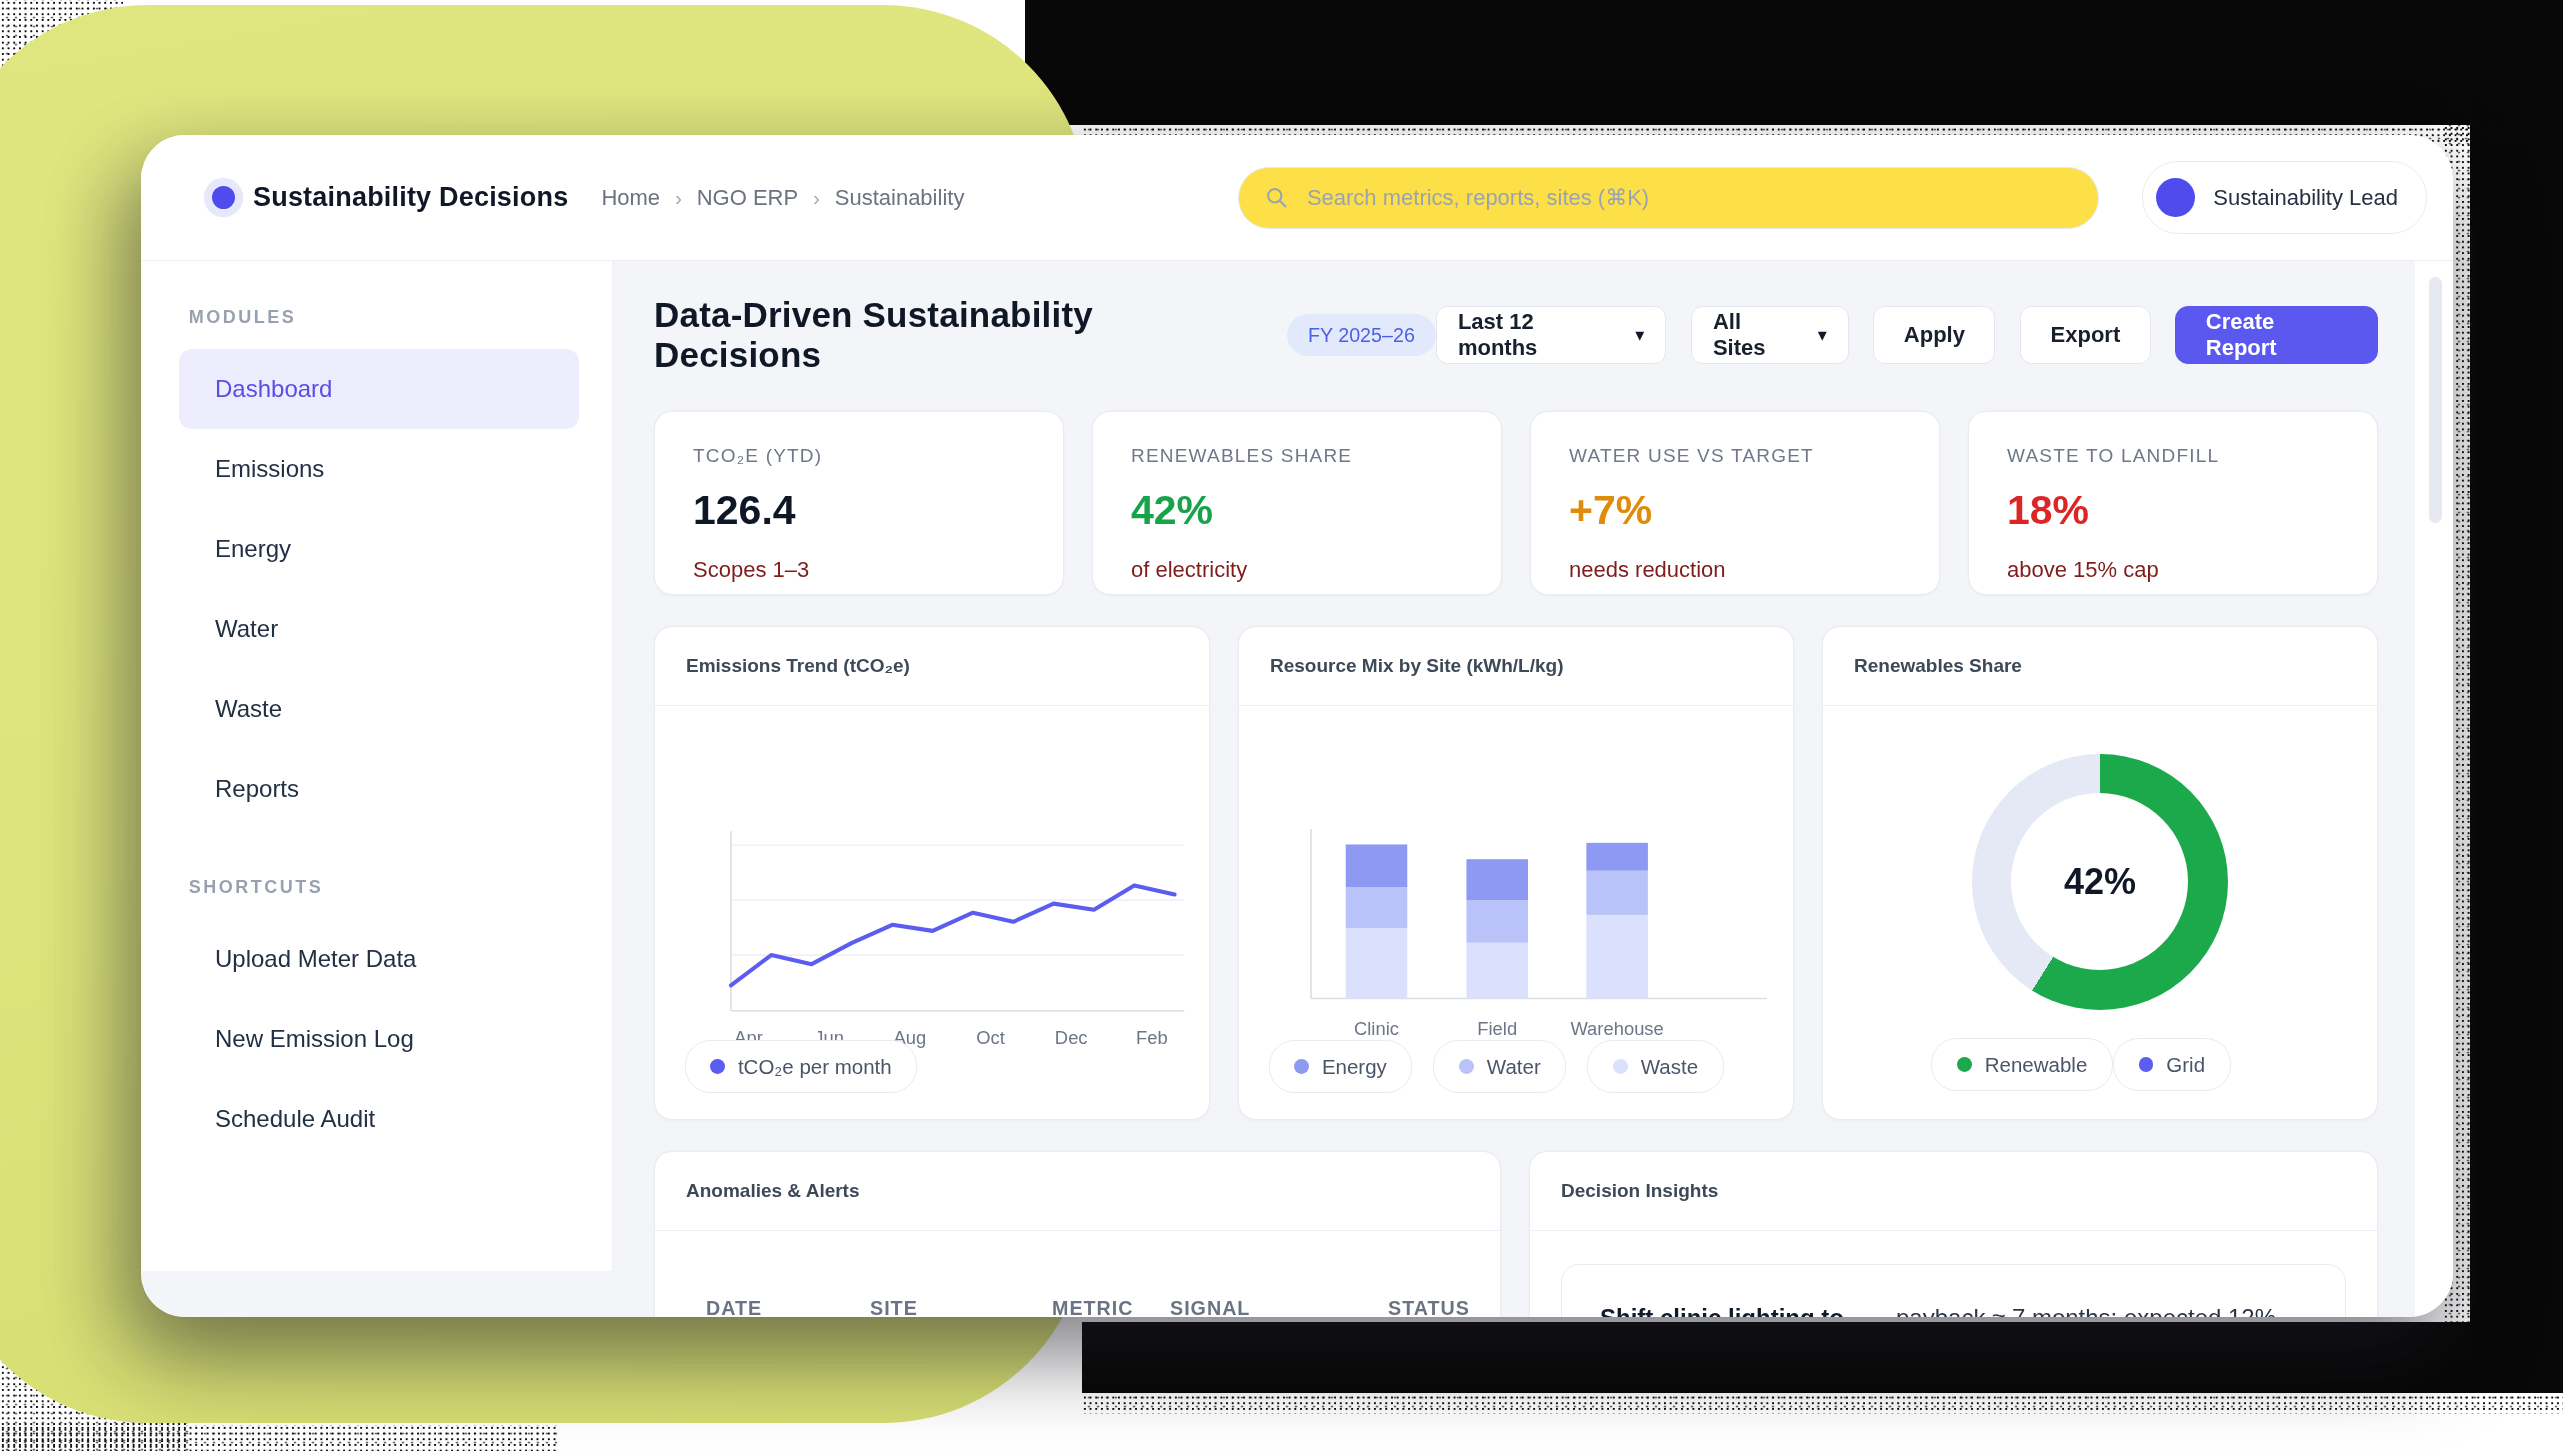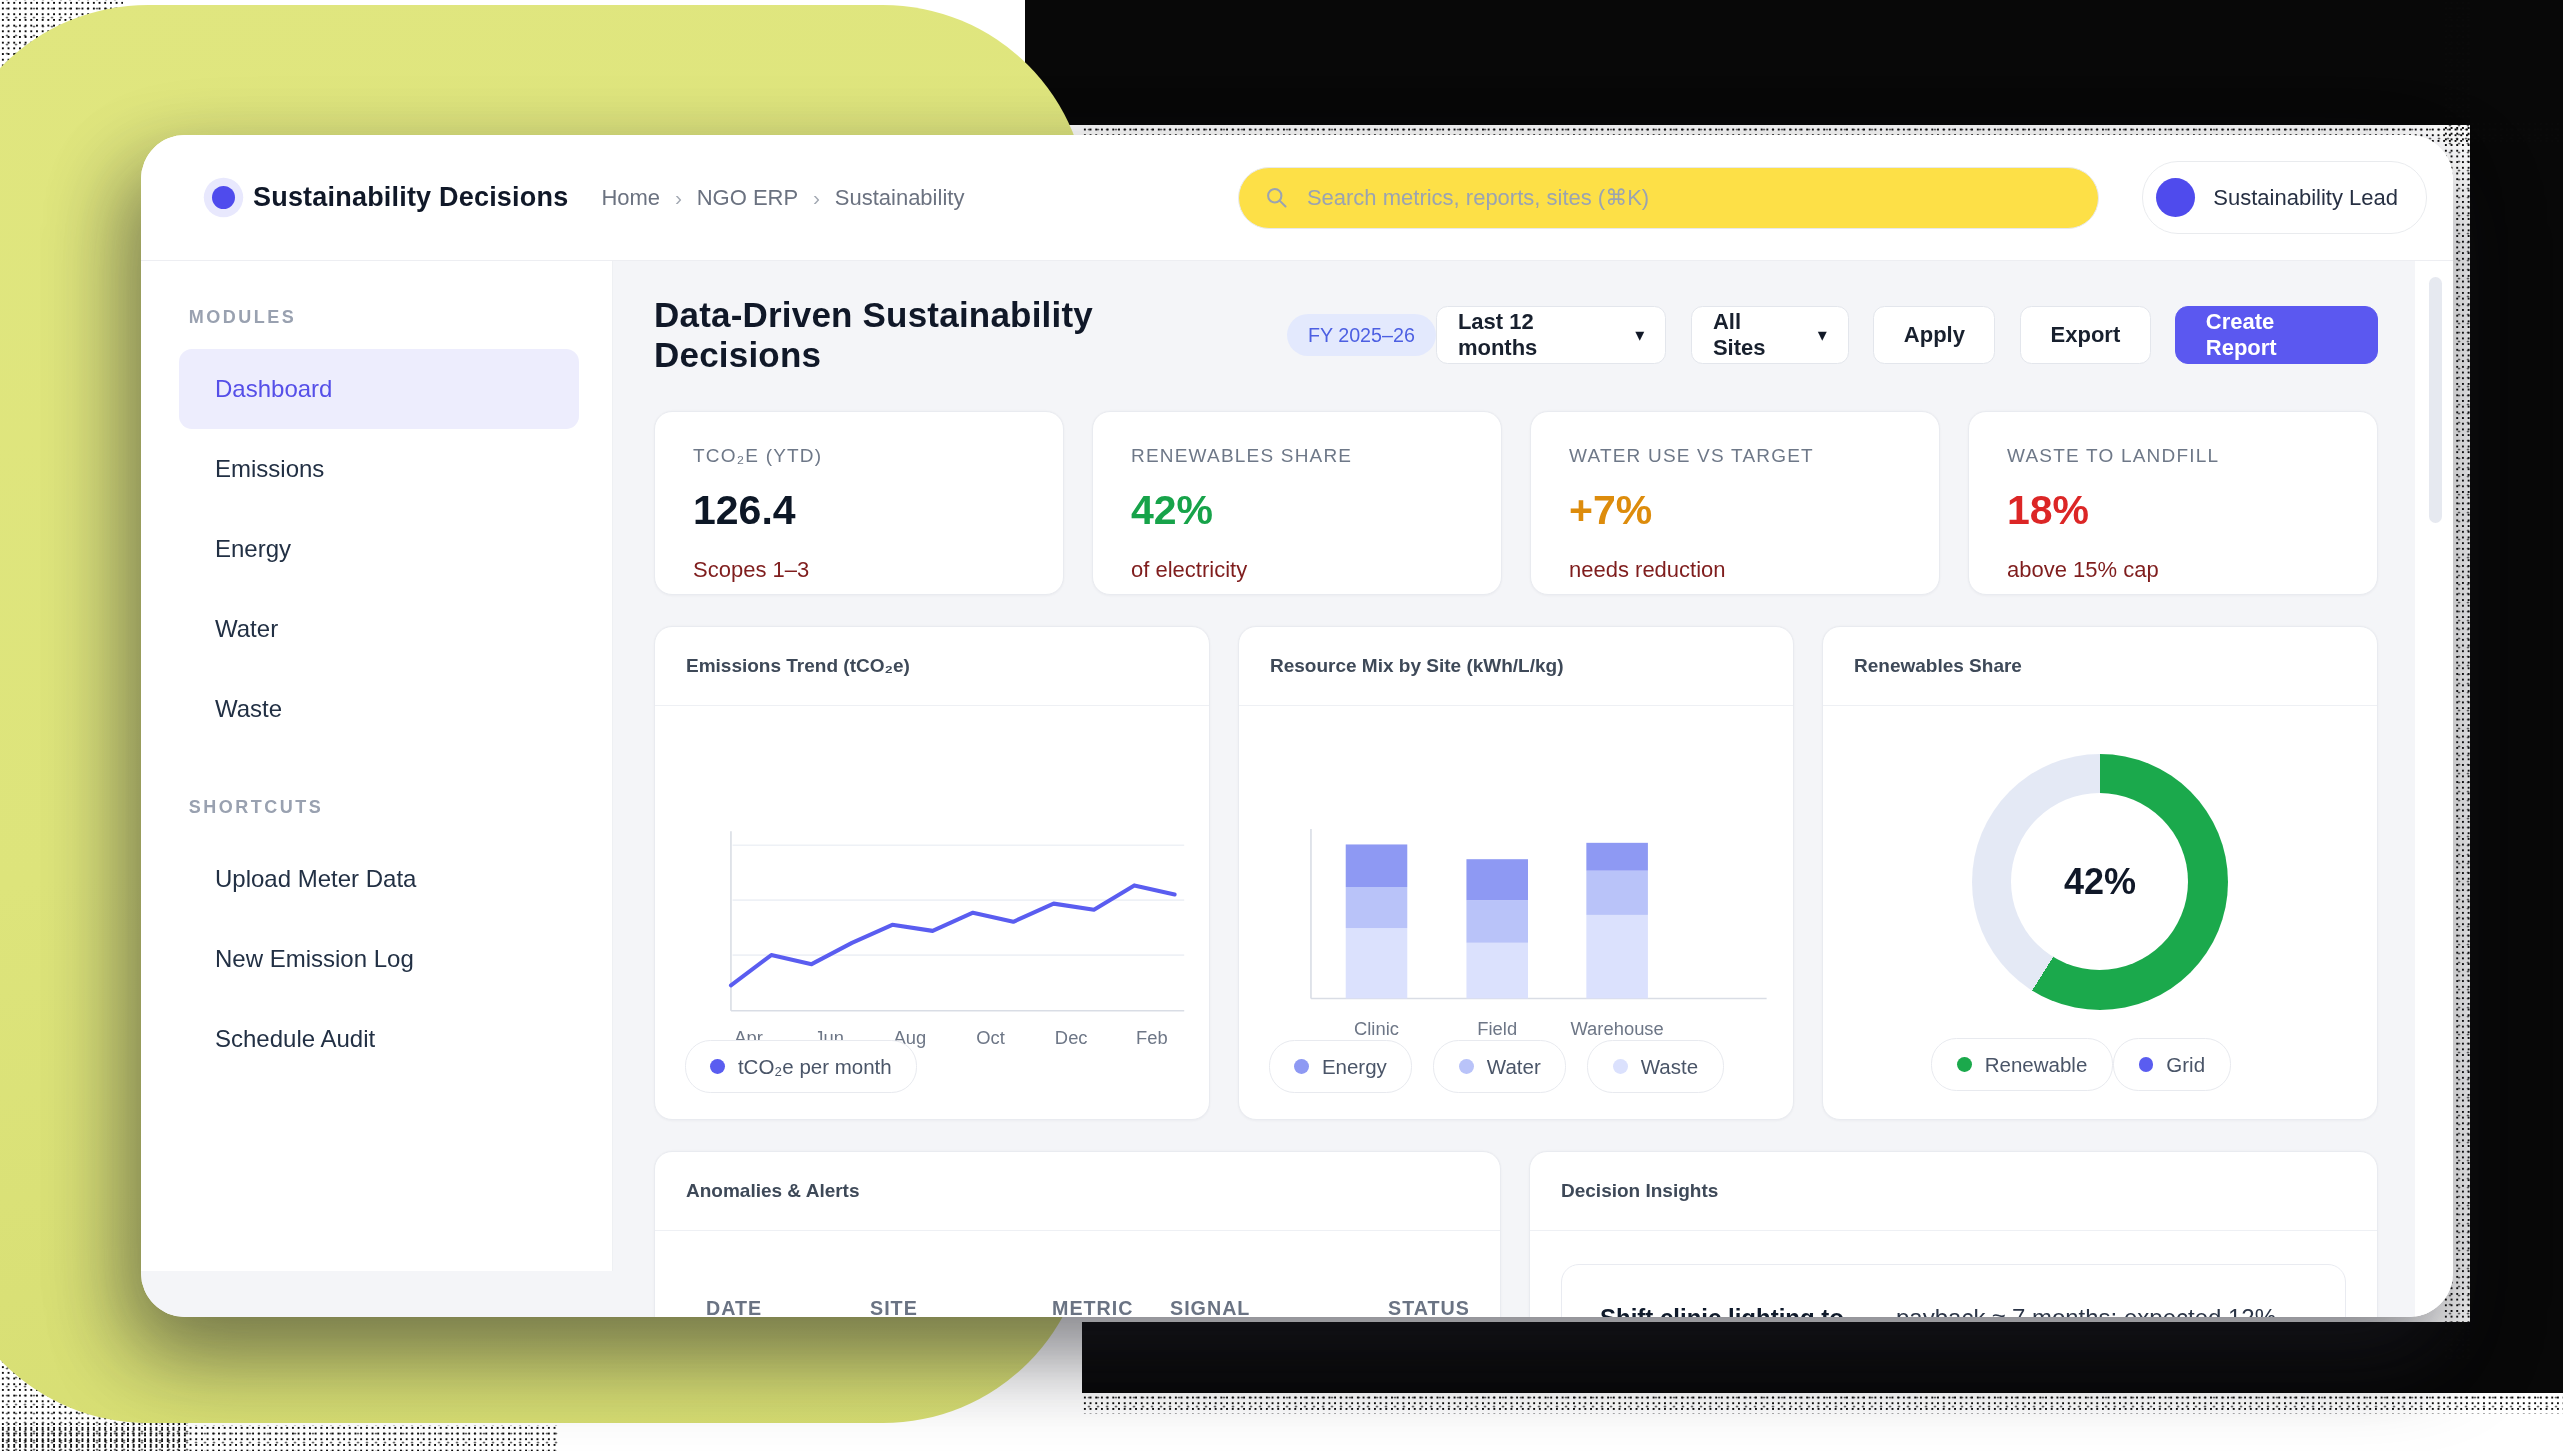--- a/index.html
+++ b/index.html
@@ -156,20 +156,21 @@
     </div>
 
     <div class="bodyrow">
       <div class="sidebar" id="sidebar">
           <div class="side-label">MODULES</div>
           <div class="side-item active">Dashboard</div>
           <div class="side-item">Emissions</div>
           <div class="side-item">Energy</div>
           <div class="side-item">Water</div>
           <div class="side-item">Waste</div>
+          <div class="side-item">Reports</div>
           <div class="side-label second">SHORTCUTS</div>
           <div class="side-item">Upload Meter Data</div>
           <div class="side-item">New Emission Log</div>
           <div class="side-item">Schedule Audit</div>
         </div>
 
       <div class="main">
         <div class="scrolltrack">
           <div class="scrollthumb"></div>
         </div>

